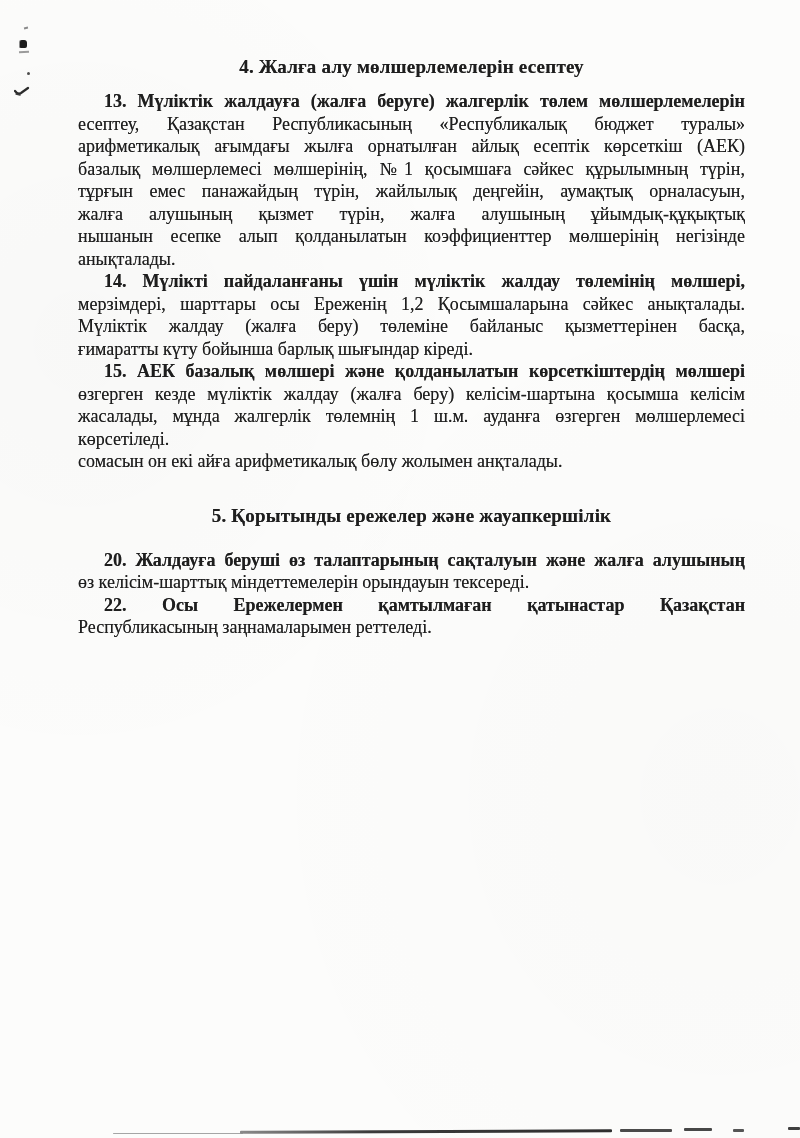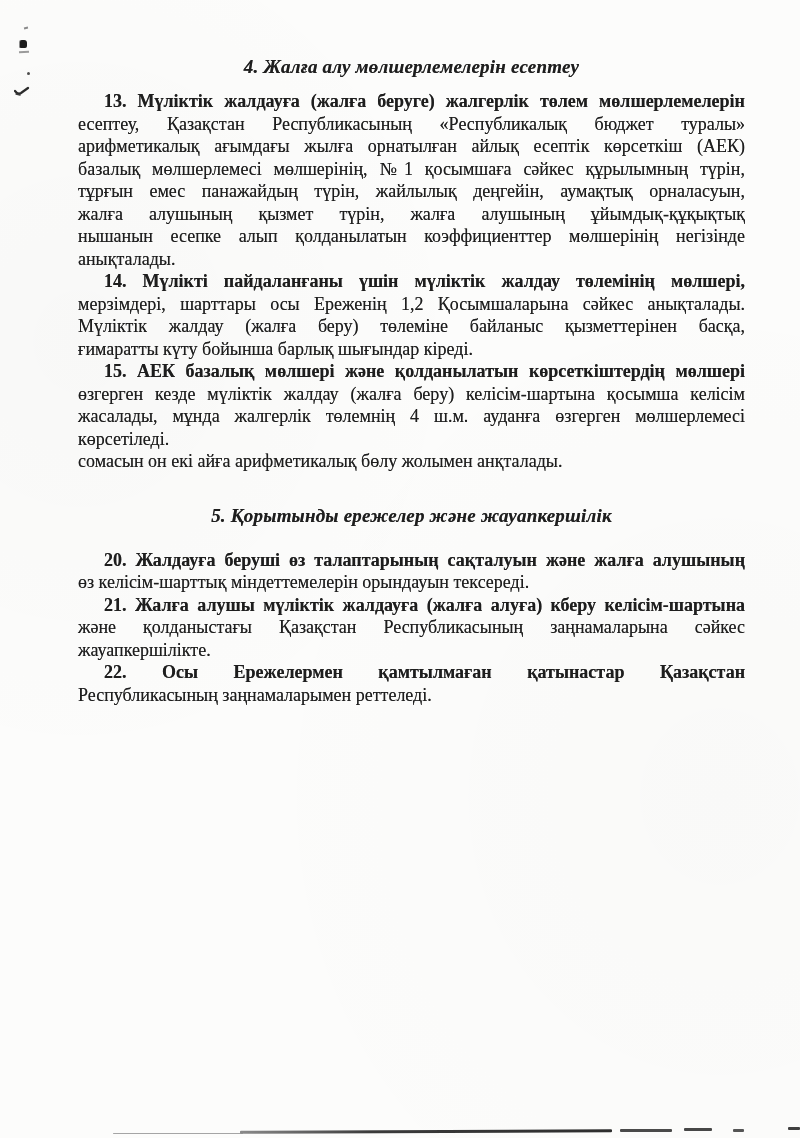--- a/index.html
+++ b/index.html
@@ -31,21 +31,20 @@
     font-size: 18px;
     text-shadow: 0 0 0.6px rgba(25,25,25,0.65);
   }
   .heading {
     margin: 0 0 12px 0;
     font-size: 19px;
     font-weight: bold;
     text-align: center;
     line-height: 22px;
     letter-spacing: 0.2px;
-    font-style: italic;
   }
   .heading.second {
     margin-top: 32px;
     margin-bottom: 22px;
   }
   .para {
     margin: 0;
   }
   .line {
     line-height: 22.5px;
@@ -131,40 +130,35 @@
           </div>
           <div class="para">
             <div class="line first">14. Мүлікті пайдаланғаны үшін мүліктік жалдау төлемінің мөлшері,</div>
             <div class="line">мерзімдері, шарттары осы Ереженің 1,2 Қосымшаларына сәйкес анықталады.</div>
             <div class="line">Мүліктік жалдау (жалға беру) төлеміне байланыс қызметтерінен басқа,</div>
             <div class="line last">ғимаратты күту бойынша барлық шығындар кіреді.</div>
           </div>
           <div class="para">
             <div class="line first">15. АЕК базалық мөлшері және қолданылатын көрсеткіштердің мөлшері</div>
             <div class="line">өзгерген кезде мүліктік жалдау (жалға беру) келісім-шартына қосымша келісім</div>
-            <div class="line">жасалады, мұнда жалгерлік төлемнің 4 ш.м. ауданға өзгерген мөлшерлемесі</div>
+            <div class="line">жасалады, мұнда жалгерлік төлемнің 1 ш.м. ауданға өзгерген мөлшерлемесі</div>
             <div class="line last">көрсетіледі.</div>
           </div>
           <div class="para">
             <div class="line last">сомасын он екі айға арифметикалық бөлу жолымен анқталады.</div>
           </div>
         </div>
     </div>
 
     <div class="section">
       <h2 class="heading second">5. Қорытынды ережелер және жауапкершілік</h2>
       <div class="paragraphs">
           <div class="para">
             <div class="line first">20. Жалдауға беруші өз талаптарының сақталуын және жалға алушының</div>
             <div class="line last">өз келісім-шарттық міндеттемелерін орындауын тексереді.</div>
-          </div>
-          <div class="para">
-            <div class="line first">21. Жалға алушы мүліктік жалдауға (жалға алуға) кберу келісім-шартына</div>
-            <div class="line">және қолданыстағы Қазақстан Республикасының заңнамаларына сәйкес</div>
-            <div class="line last">жауапкершілікте.</div>
           </div>
           <div class="para">
             <div class="line first">22. Осы Ережелермен қамтылмаған қатынастар Қазақстан</div>
             <div class="line last">Республикасының заңнамаларымен реттеледі.</div>
           </div>
         </div>
     </div>
   </div>
 
   <div class="scanline faint"></div>

